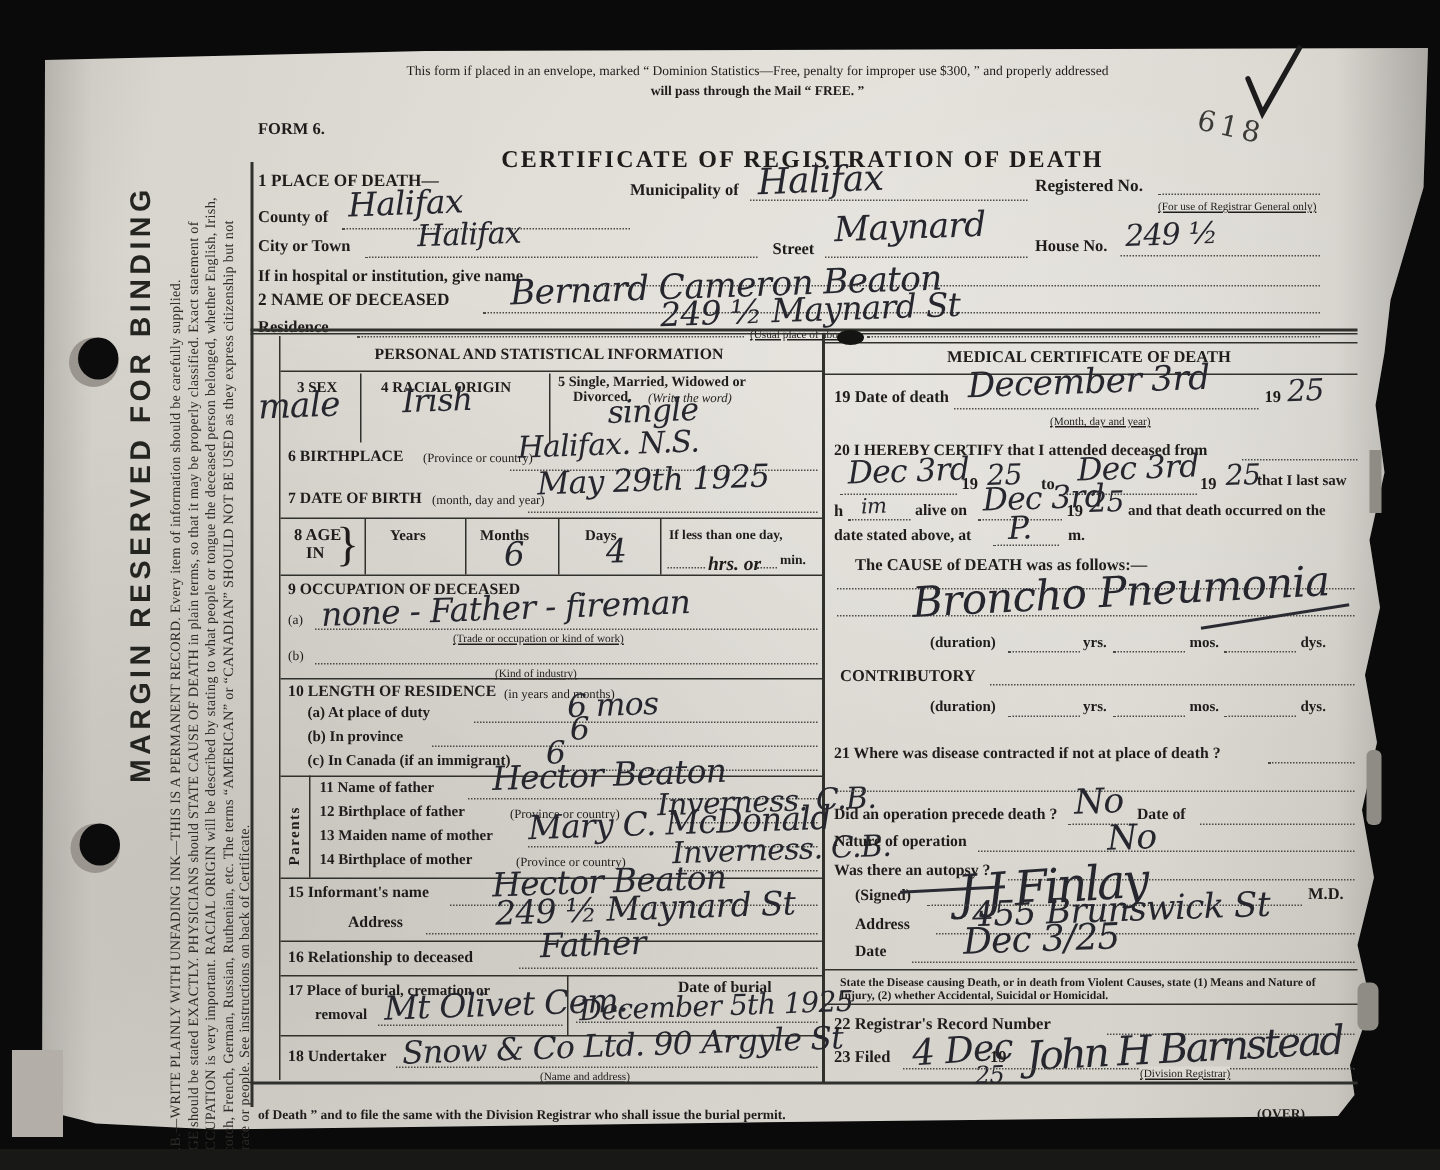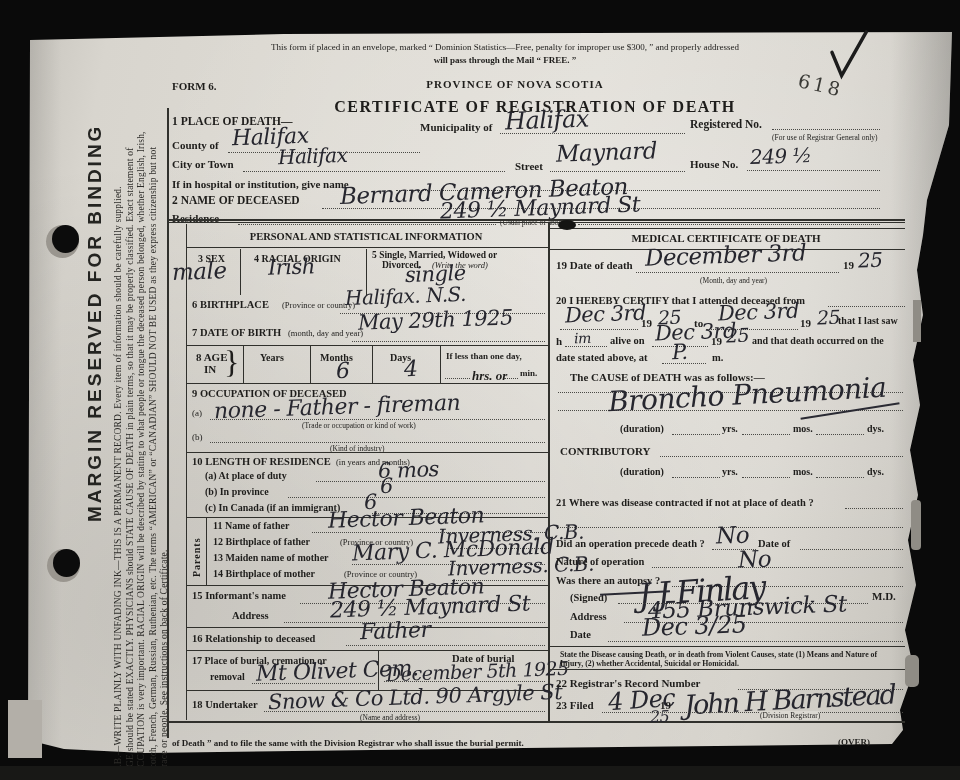--- a/index.html
+++ b/index.html
@@ -9,21 +9,21 @@
          background:linear-gradient(100deg,#c8c5be 0%,#d8d5ce 8%,#dedbd4 30%,#e0ddd6 55%,#d8d5ce 78%,#c6c3bc 96%);
          clip-path:polygon(6px 10px,260px 4px,928px 2px,925px 95px,903px 170px,899px 205px,893px 240px,
            899px 285px,889px 330px,896px 375px,886px 420px,894px 465px,884px 510px,892px 555px,
            881px 600px,890px 640px,876px 680px,879px 700px,868px 714px,500px 718px,120px 723px,40px 719px,4px 710px);}
   .paper:after{content:"";position:absolute;inset:0;
          background:radial-gradient(ellipse at 70% 30%,rgba(255,255,255,.25),rgba(0,0,0,0) 60%),
                     radial-gradient(ellipse at 15% 80%,rgba(0,0,0,.10),rgba(0,0,0,0) 55%),
                     linear-gradient(to right,rgba(0,0,0,.12),rgba(0,0,0,0) 4%,rgba(0,0,0,0) 93%,rgba(0,0,0,.22));}
   .p{position:absolute;white-space:nowrap;}
   .b{font-weight:bold;}
-  .sm{font-size:7.5px;}
+  .sm{font-size:7.5px;text-decoration:underline;}
   .ctr{text-align:center;}
   .hw{position:absolute;white-space:nowrap;font-family:"DejaVu Serif",serif;font-style:italic;
       color:#26262e;letter-spacing:-.5px;transform:rotate(-2deg);}
   .dl{position:absolute;height:0;border-bottom:1.6px dotted #4a4a46;}
   .rl{position:absolute;background:#30302c;}
   .hole{position:absolute;width:33px;height:33px;border-radius:50%;background:#9a968f;}
   .hole:after{content:"";position:absolute;right:0px;top:0px;width:27px;height:28px;border-radius:50%;background:#0c0c0c;}
   .chip{position:absolute;background:#8f8c85;}
   .mrot{position:absolute;left:84px;top:774px;width:692px;transform:rotate(-90deg);transform-origin:0 0;}
   .mhead{font-family:"Liberation Sans",sans-serif;font-weight:bold;font-size:19px;letter-spacing:3px;
@@ -52,21 +52,20 @@
     <div class="mline">N.B.—WRITE PLAINLY WITH UNFADING INK—THIS IS A PERMANENT RECORD.  Every item of information should be carefully supplied.</div>
     <div class="mline">AGE should be stated EXACTLY.  PHYSICIANS should STATE CAUSE OF DEATH in plain terms, so that it may be properly classified.  Exact statement of</div>
     <div class="mline">OCCUPATION is very important.  RACIAL ORIGIN will be described by stating to what people or tongue the deceased person belonged, whether English, Irish,</div>
     <div class="mline">Scotch, French, German, Russian, Ruthenian, etc.  The terms “AMERICAN” or “CANADIAN” SHOULD NOT BE USED as they express citizenship but not</div>
     <div class="mline">a race or people.  See instructions on back of Certificate.</div>
   </div>
 
   <div class="p ctr" style="left:240px;top:42px;width:530px;font-size:9px;">This form if placed in an envelope, marked “ Dominion Statistics—Free, penalty for improper use $300, ” and properly addressed</div>
   <div class="p ctr" style="left:240px;top:55px;width:530px;font-size:9px;font-weight:bold;">will pass through the Mail “ FREE. ”</div>
   <div class="p b" style="left:172px;top:80px;font-size:11px;">FORM 6.</div>
-  <div class="p ctr b" style="left:340px;top:78px;width:350px;font-size:11px;letter-spacing:1px;">PROVINCE  OF  NOVA  SCOTIA</div>
   <div class="p ctr b" style="left:310px;top:98px;width:450px;font-size:16px;letter-spacing:1.5px;">CERTIFICATE  OF  REGISTRATION  OF  DEATH</div>
   <div class="p" style="left:798px;top:74px;font-size:19px;letter-spacing:3px;transform:rotate(13deg);color:#3a3a36;font-family:'DejaVu Serif',serif;">618</div>
   <svg width="46" height="58" style="position:absolute;left:824px;top:24px;transform:rotate(6deg);">
       <path d="M8 30 L20 52 L40 6" stroke="#1c1c1c" stroke-width="3.5" fill="none" stroke-linecap="round"></path>
     </svg>
 
   <div class="p b" style="left:172px;top:115px;font-size:11.5px;">1 PLACE OF DEATH—</div>
   <div class="p b" style="left:420px;top:121px;font-size:11px;">Municipality of</div>
   <span class="hw" style="left:505px;top:106px;font-size:24px;">Halifax</span>
   <i class="dl" style="left:500px;top:133px;width:185px;"></i>

